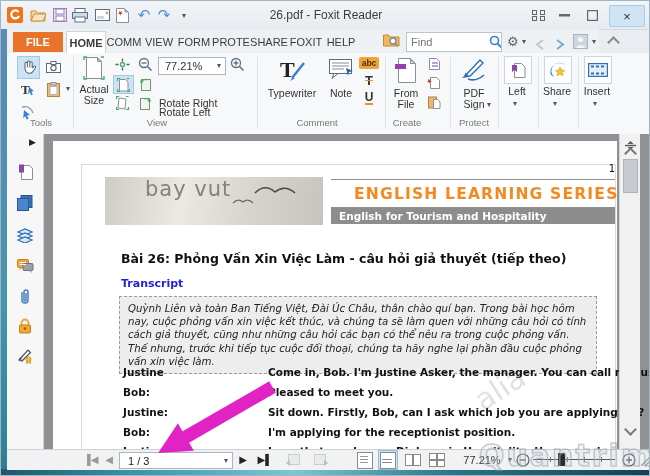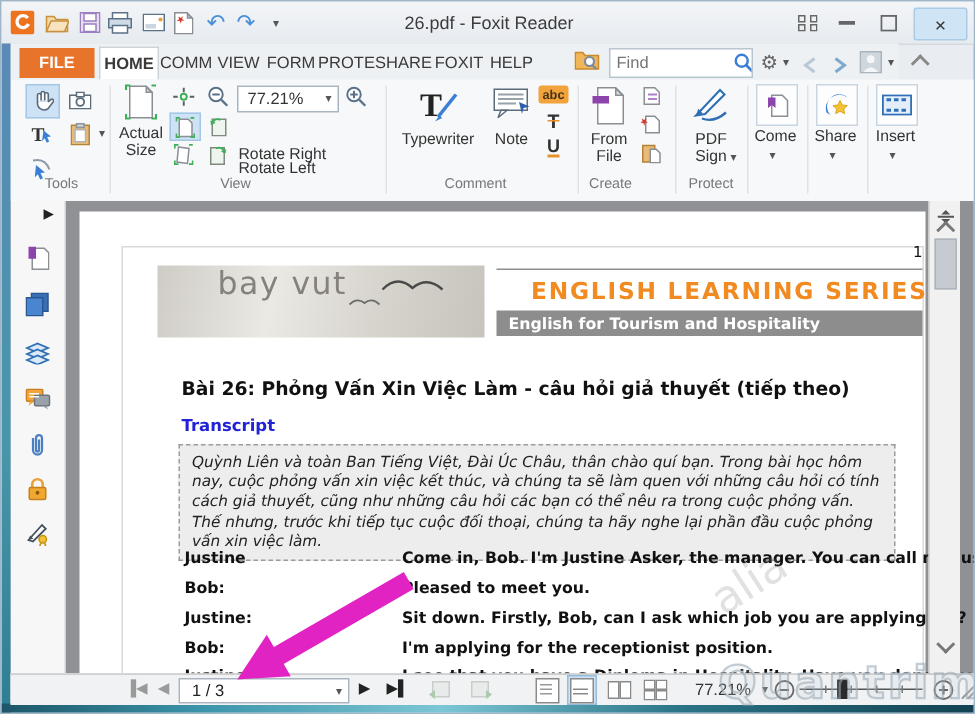--- a/index.html
+++ b/index.html
@@ -389,21 +389,21 @@
     <div class="abs caret" style="left:480px;top:48px;">▾</div>
     <div class="glabel" style="left:445px;width:44px;">Protect</div>
     <div class="gsep" style="left:491px;"></div>
 
     <div class="toolbtn iconbox" style="left:497px;top:3px;width:26px;height:26px;">
       <svg width="15" height="17">
           <path d="M3.5 1.5 h7 l3.5 3.5 v10.5 h-10.5 z" fill="#fff" stroke="#8a8f94"></path>
           <path d="M1 3 h5 v7 l-2.5-2 L1 10 z" fill="#8e44ad"></path>
         </svg>
     </div>
-    <div class="abs bigbtn-label" style="left:494px;top:33px;width:32px;">Come</div>
+    <div class="abs bigbtn-label" style="left:494px;top:33px;width:32px;">Left</div>
     <div class="abs caret" style="left:506px;top:47px;">▾</div>
     <div class="gsep" style="left:531px;"></div>
     <div class="toolbtn iconbox" style="left:537px;top:3px;width:26px;height:26px;">
       <svg width="20" height="19">
           <path d="M3 14 A9 9 0 0 1 17 4 A7 7 0 0 0 6 16 z" fill="#3a7fd5"></path>
           <path d="M12 6 l1.6 3 3.3 0.4 -2.4 2.2 0.6 3.2 -3.1-1.6 -2.9 1.6 0.6-3.2 -2.4-2.2 3.3-0.4 z" fill="#F2C233" stroke="#d9a21a" stroke-width="0.6"></path>
         </svg>
     </div>
     <div class="abs bigbtn-label" style="left:533px;top:33px;width:34px;">Share</div>
     <div class="abs caret" style="left:546px;top:47px;">▾</div>

